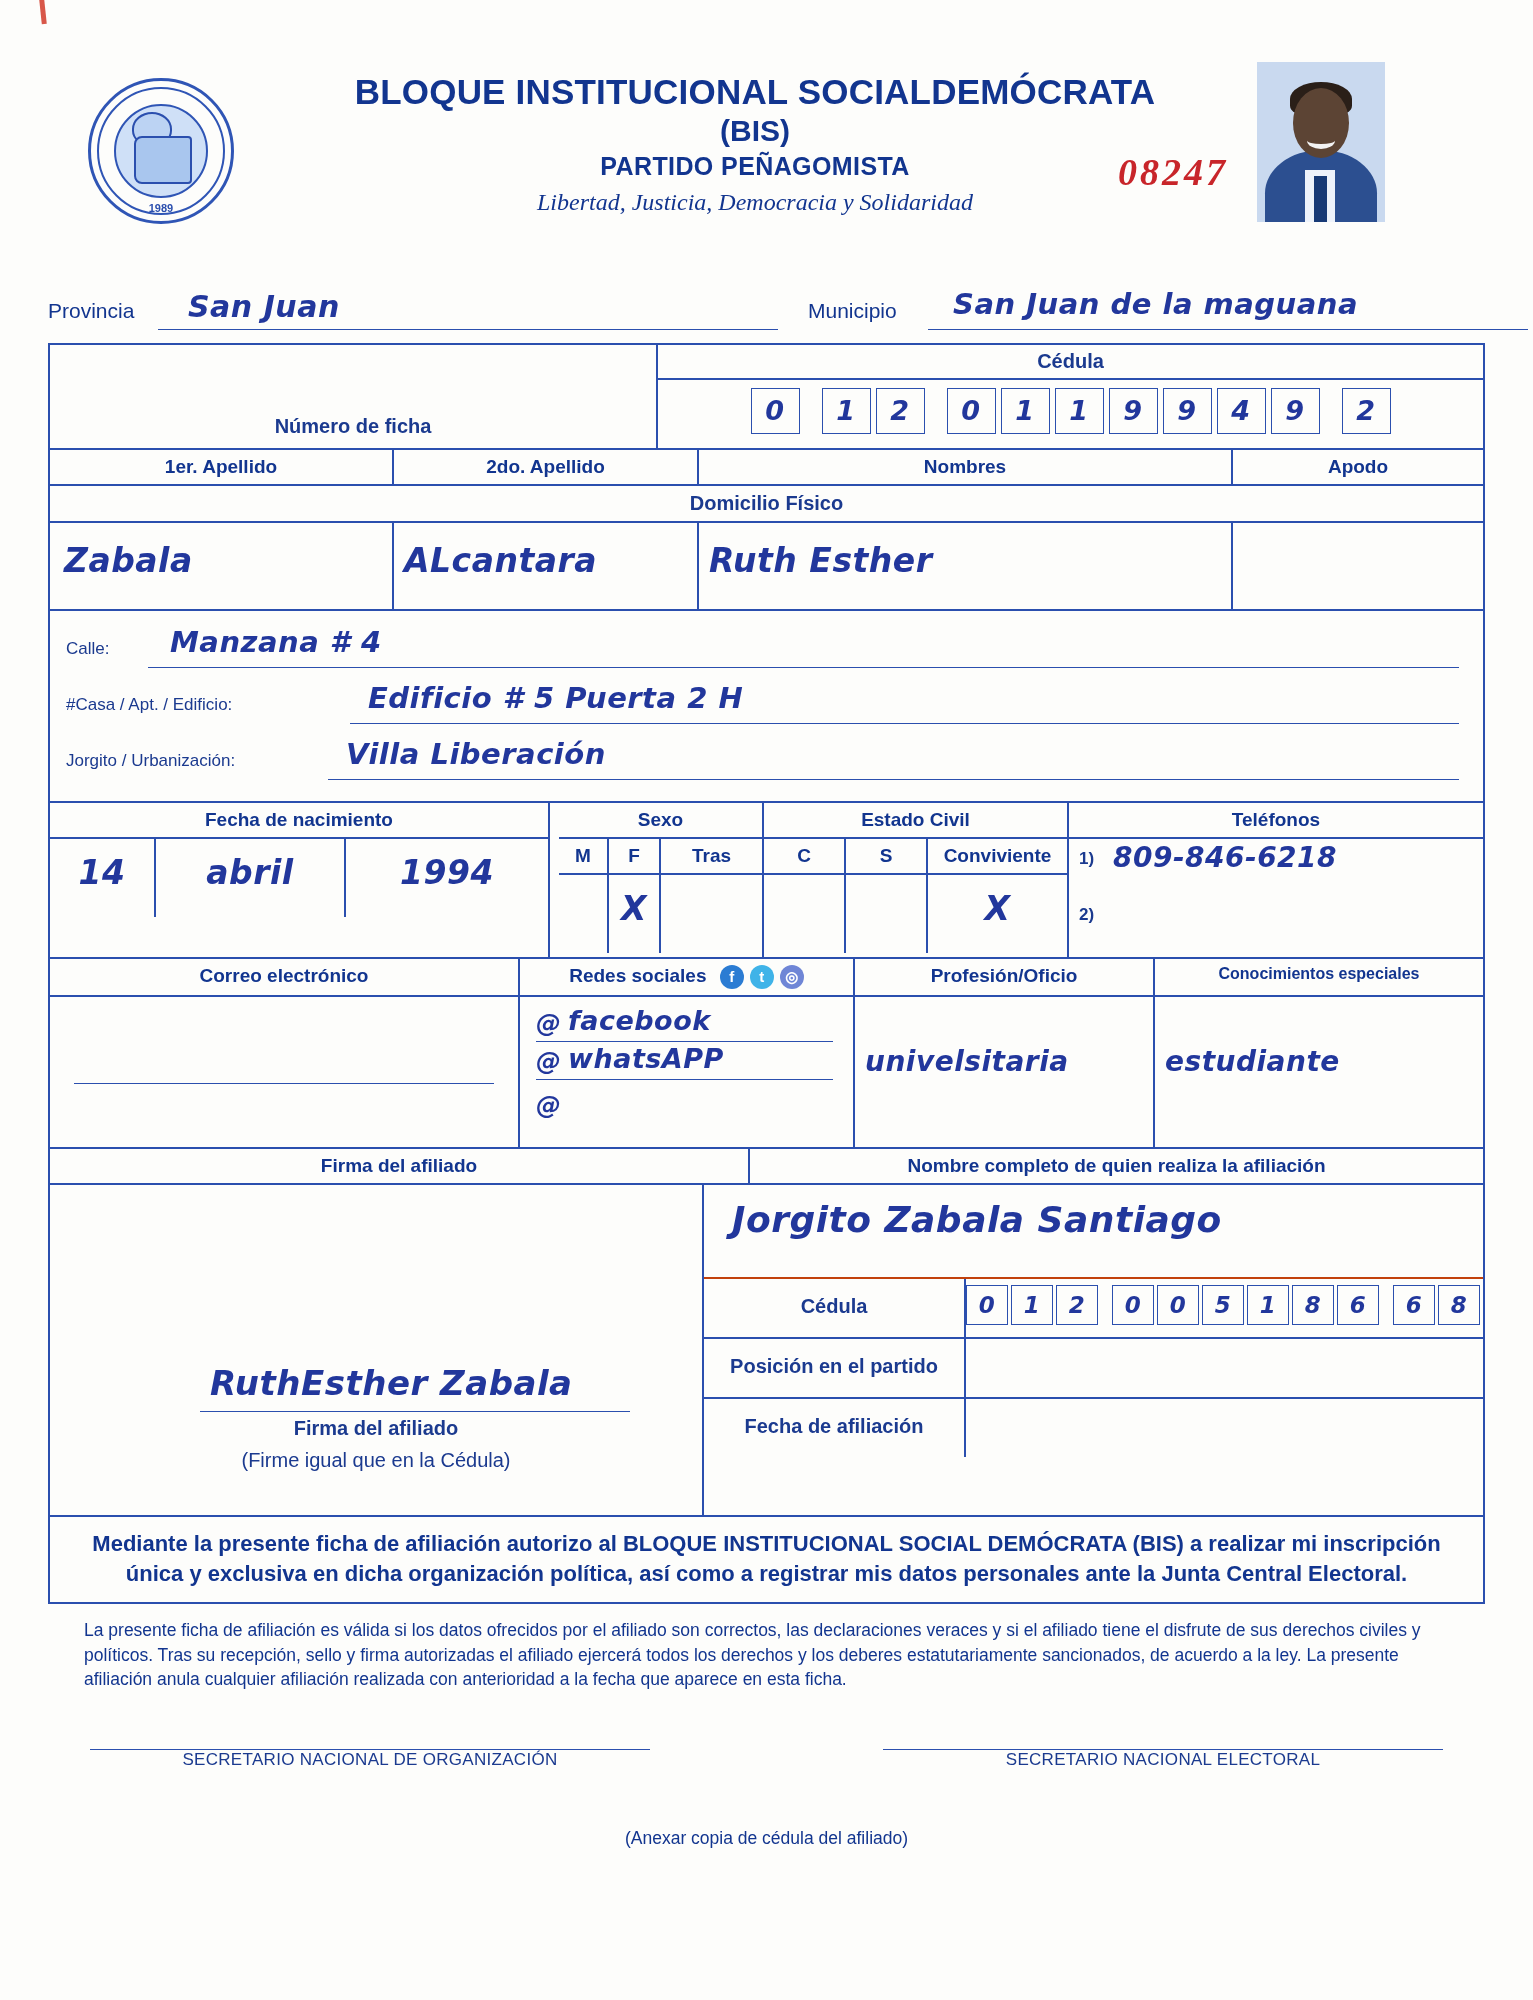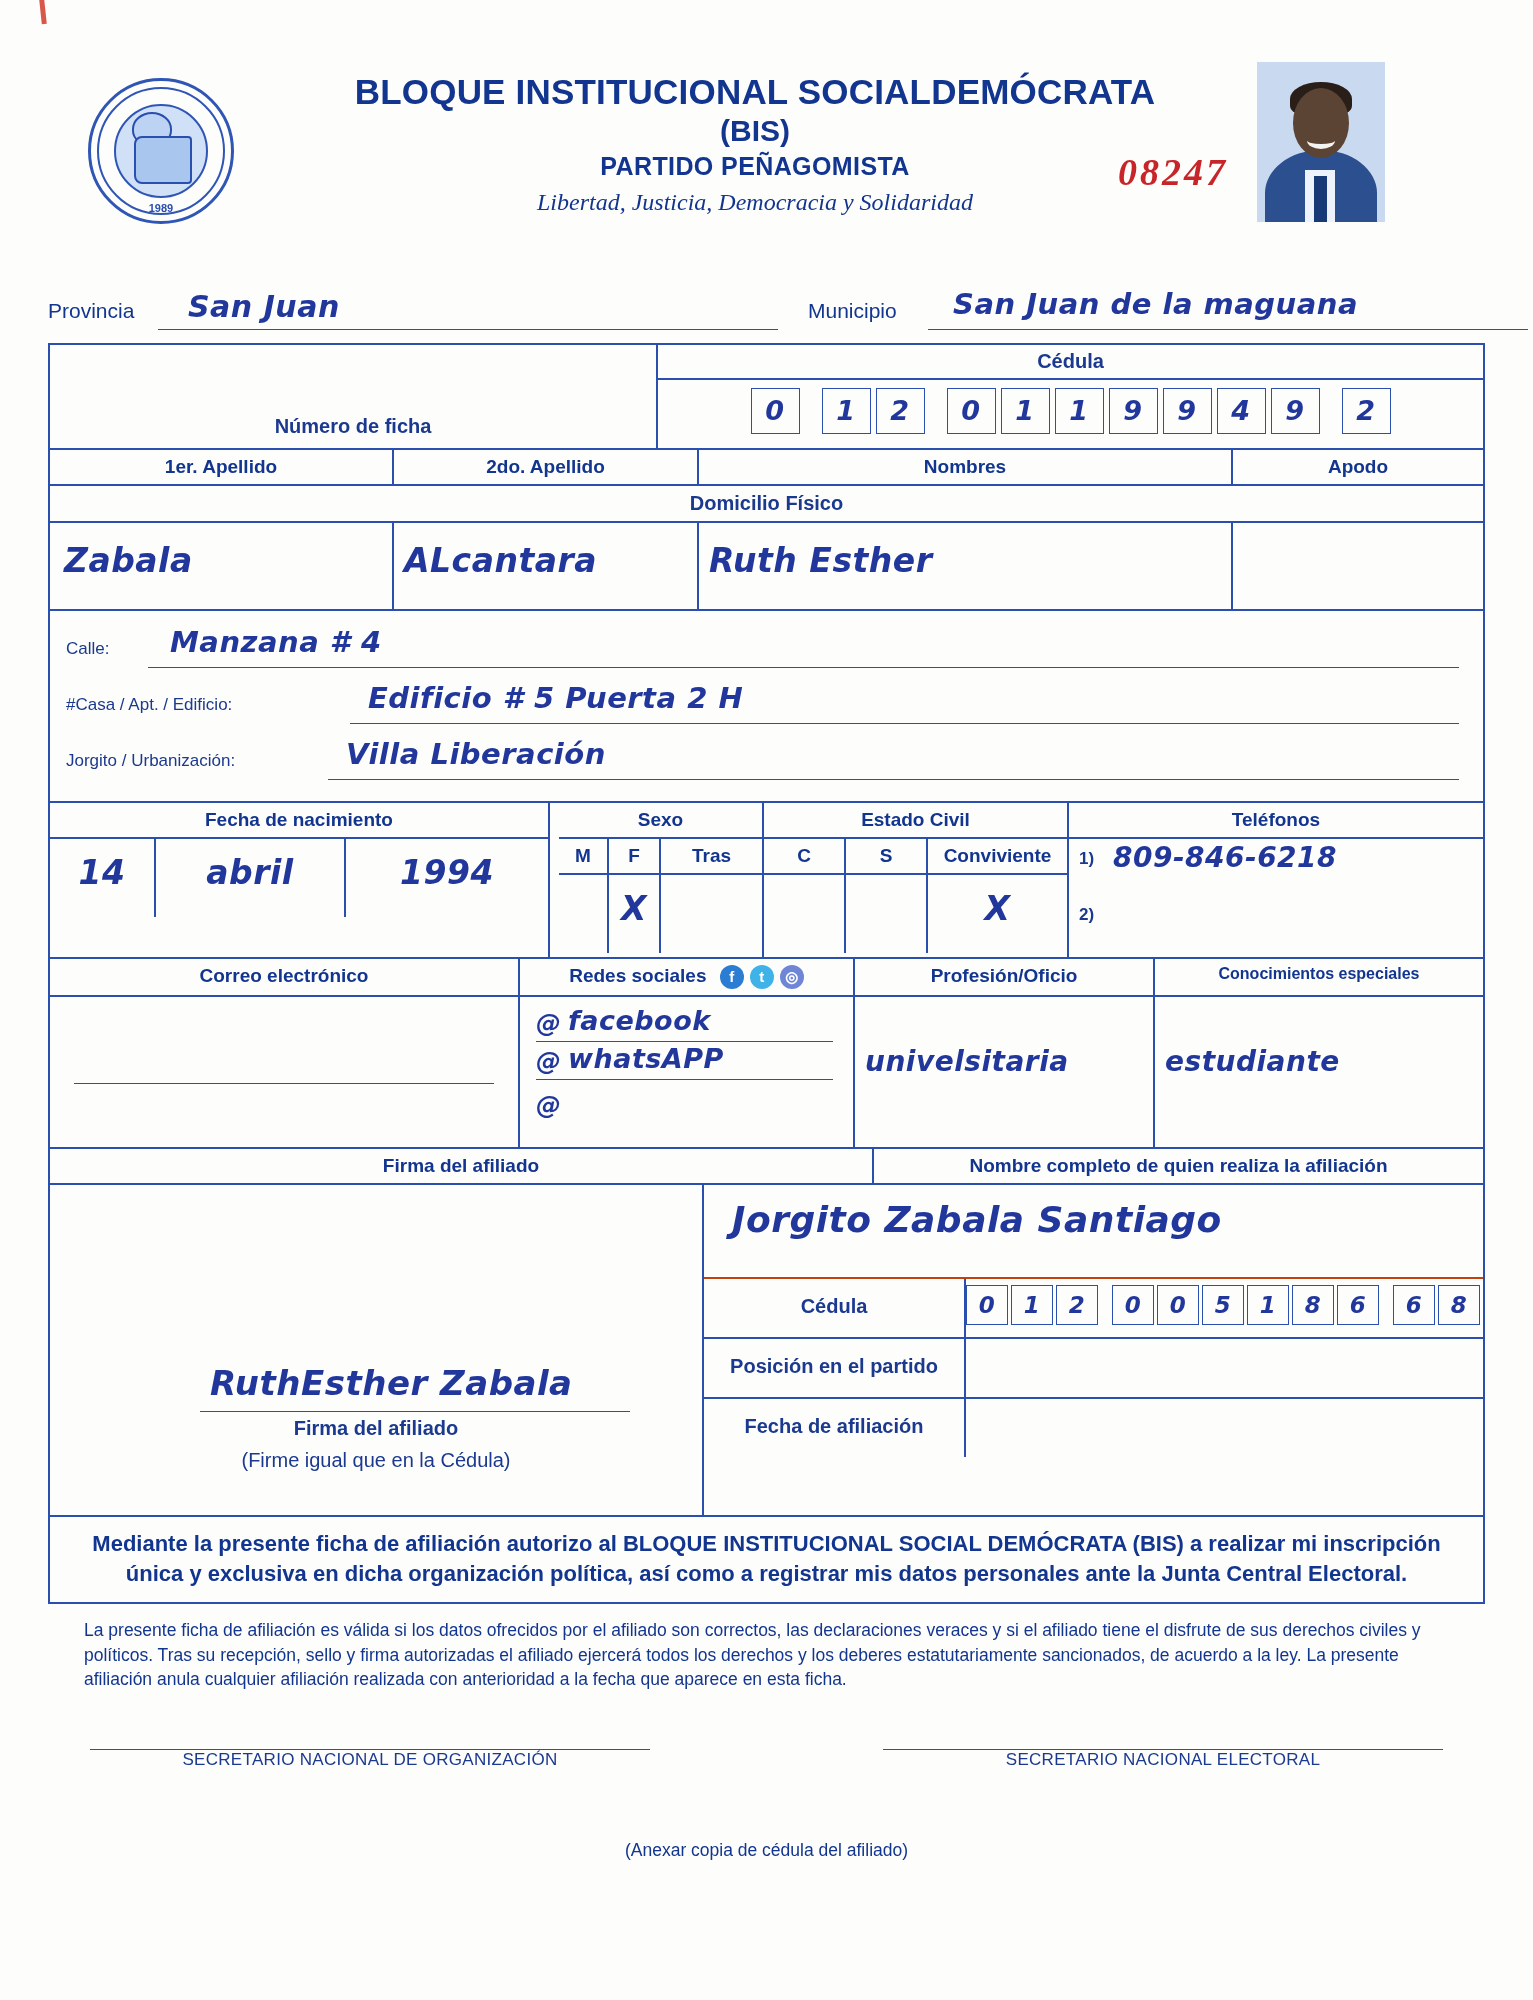--- a/index.html
+++ b/index.html
@@ -410,21 +410,21 @@
   .redes-line .at { position: absolute; left: 16px; top: 6px; font-size: 25px; }
   .redes-line .rv { position: absolute; left: 48px; top: 2px; font-size: 27px; }
   .redes-line .rr {
     position: absolute; left: 16px; right: 20px; top: 38px;
     border-bottom: 1.4px solid #2b4fae;
   }
   .prof-val { font-size: 28px; padding: 48px 0 0 10px; }
   .con-val { font-size: 28px; padding: 48px 0 0 10px; }
 
   
-  .f-left { width: 824px; }
+  .f-left { width: 700px; }
   .f-right { flex: 1; }
   .firma-area { height: 330px; position: relative; }
   .firma-sig {
     position: absolute;
     left: 160px;
     top: 178px;
     font-size: 34px;
   }
   .firma-rule {
     position: absolute;
@@ -512,21 +512,20 @@
     width: 560px;
     text-align: center;
   }
   .sign-l { left: 0; }
   .sign-r { right: 0; }
   .sign-rule { border-bottom: 1.6px solid #2b4fae; height: 1px; }
   .sign-cap { font-size: 17px; letter-spacing: .3px; }
   .anexar {
     text-align: center;
     font-size: 17.5px;
-    margin-top: 12px;
     color: #12358f;
   }
 </style>
 </head>
 <body>
 
 <div class="page">
 
   <div class="corner-mark"></div>
 

